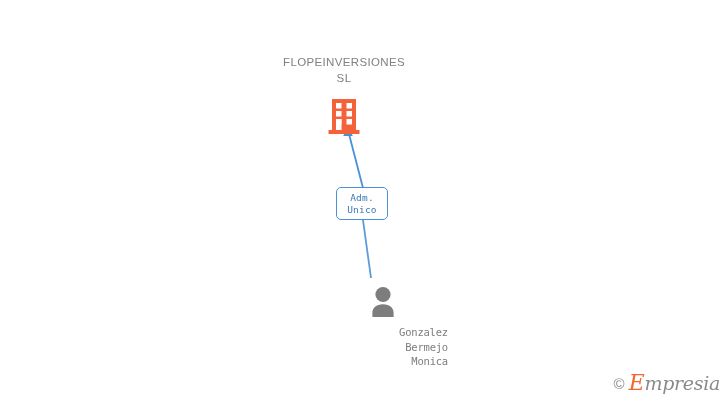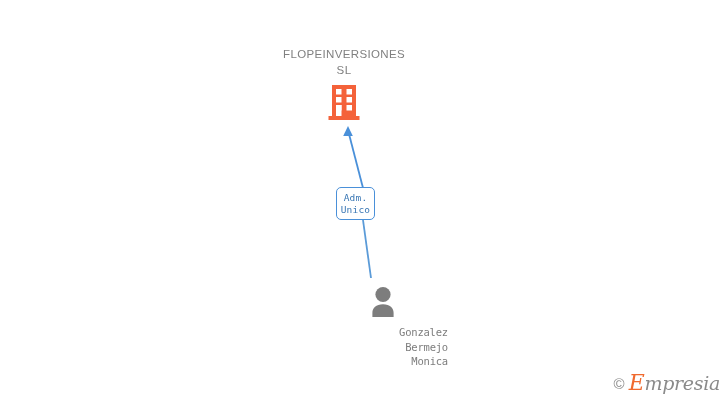--- a/index.html
+++ b/index.html
@@ -31,37 +31,37 @@
     width: 180px;
     text-align: center;
   }
   #company-title {
     font-family: "Liberation Sans", sans-serif;
     font-size: 11.5px;
     line-height: 16px;
     letter-spacing: 0.35px;
     color: #808080;
     width: 160px;
-    margin: 4px auto;
+    margin: 12px auto;
     white-space: pre-line;
   }
   #company-icon-wrap {
     margin-top: 6px;
     height: 40px;
     display: flex;
     align-items: flex-start;
     justify-content: center;
   }
 
   
   #role-box {
     position: absolute;
     left: 336px;
     top: 187px;
-    width: 39px;
+    width: 52px;
     height: 33px;
     box-sizing: border-box;
     border: 1.4px solid #4a90d9;
     border-radius: 5px;
     background: #ffffff;
     display: flex;
     flex-direction: column;
     align-items: center;
     justify-content: center;
     z-index: 5;

